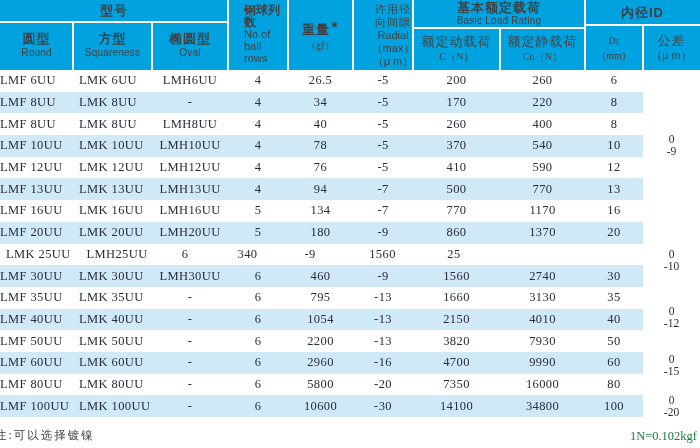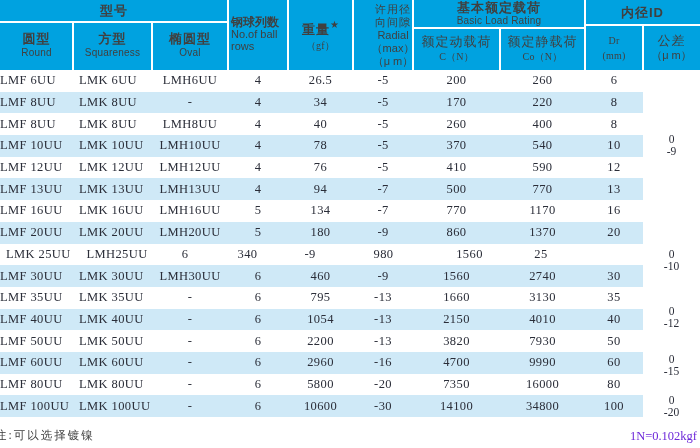--- a/index.html
+++ b/index.html
@@ -39,21 +39,21 @@
   .c10{width:57px;}
 
   
   .tolv{position:absolute;left:643px;width:57px;text-align:center;
         font-family:"Liberation Serif",serif;font-size:11.5px;line-height:12px;color:#2a2d38;}
 
   
   .fn-left{position:absolute;left:-5px;top:428px;font-family:"Liberation Serif",serif;
            font-size:11.5px;color:#3b3b3b;letter-spacing:2px;}
   .fn-right{position:absolute;right:3px;top:429px;font-family:"Liberation Serif",serif;
-            font-size:12.5px;color:#6d28d9;}
+            font-size:12.5px;color:#15803d;}
 </style>
 </head>
 <body>
 
 <div class="screen">
   <div class="spec-table">
 
     <div class="thead">
 
       <div class="hc" style="left:0;top:0;width:228px;height:22px">
@@ -66,21 +66,21 @@
       </div>
       <div class="hc" style="left:73px;top:22px;width:79px;height:48px">
         <span class="zh">方型</span>
         <span class="en">Squareness</span>
       </div>
       <div class="hc" style="left:152px;top:22px;width:76px;height:48px">
         <span class="zh">椭圆型</span>
         <span class="en">Oval</span>
       </div>
 
-      <div class="hc left-align" style="left:228px;top:0;width:60px;height:67px;padding-left:3px;line-height:12px;">
+      <div class="hc left-align" style="left:228px;top:0;width:60px;height:67px;padding-left:16px;line-height:12px;">
         <span class="zh" style="font-size:12px;letter-spacing:0;">钢球列数</span>
         <span class="sm">No.of ball</span>
         <span class="sm">rows</span>
       </div>
 
       <div class="hc" style="left:288px;top:0;width:65px;height:70px;line-height:16px;">
         <span><span class="zh">重量</span><span class="star">★</span></span>
         <span class="en serif">（gf）</span>
       </div>
 
@@ -227,21 +227,20 @@
           <div class="cell c8">1370</div>
           <div class="cell c9">20</div>
           <div class="cell c10"></div>
         </div>
         <div class="row">
           <div class="cell c2">LMK 25UU</div>
           <div class="cell c3">LMH25UU</div>
           <div class="cell c4">6</div>
           <div class="cell c5">340</div>
           <div class="cell c6">-9</div>
-          <div class="cell c7">980</div>
           <div class="cell c8">1560</div>
           <div class="cell c9">25</div>
           <div class="cell c10"></div>
         </div>
         <div class="row stripe">
           <div class="cell c1">LMF 30UU</div>
           <div class="cell c2">LMK 30UU</div>
           <div class="cell c3">LMH30UU</div>
           <div class="cell c4">6</div>
           <div class="cell c5">460</div>

